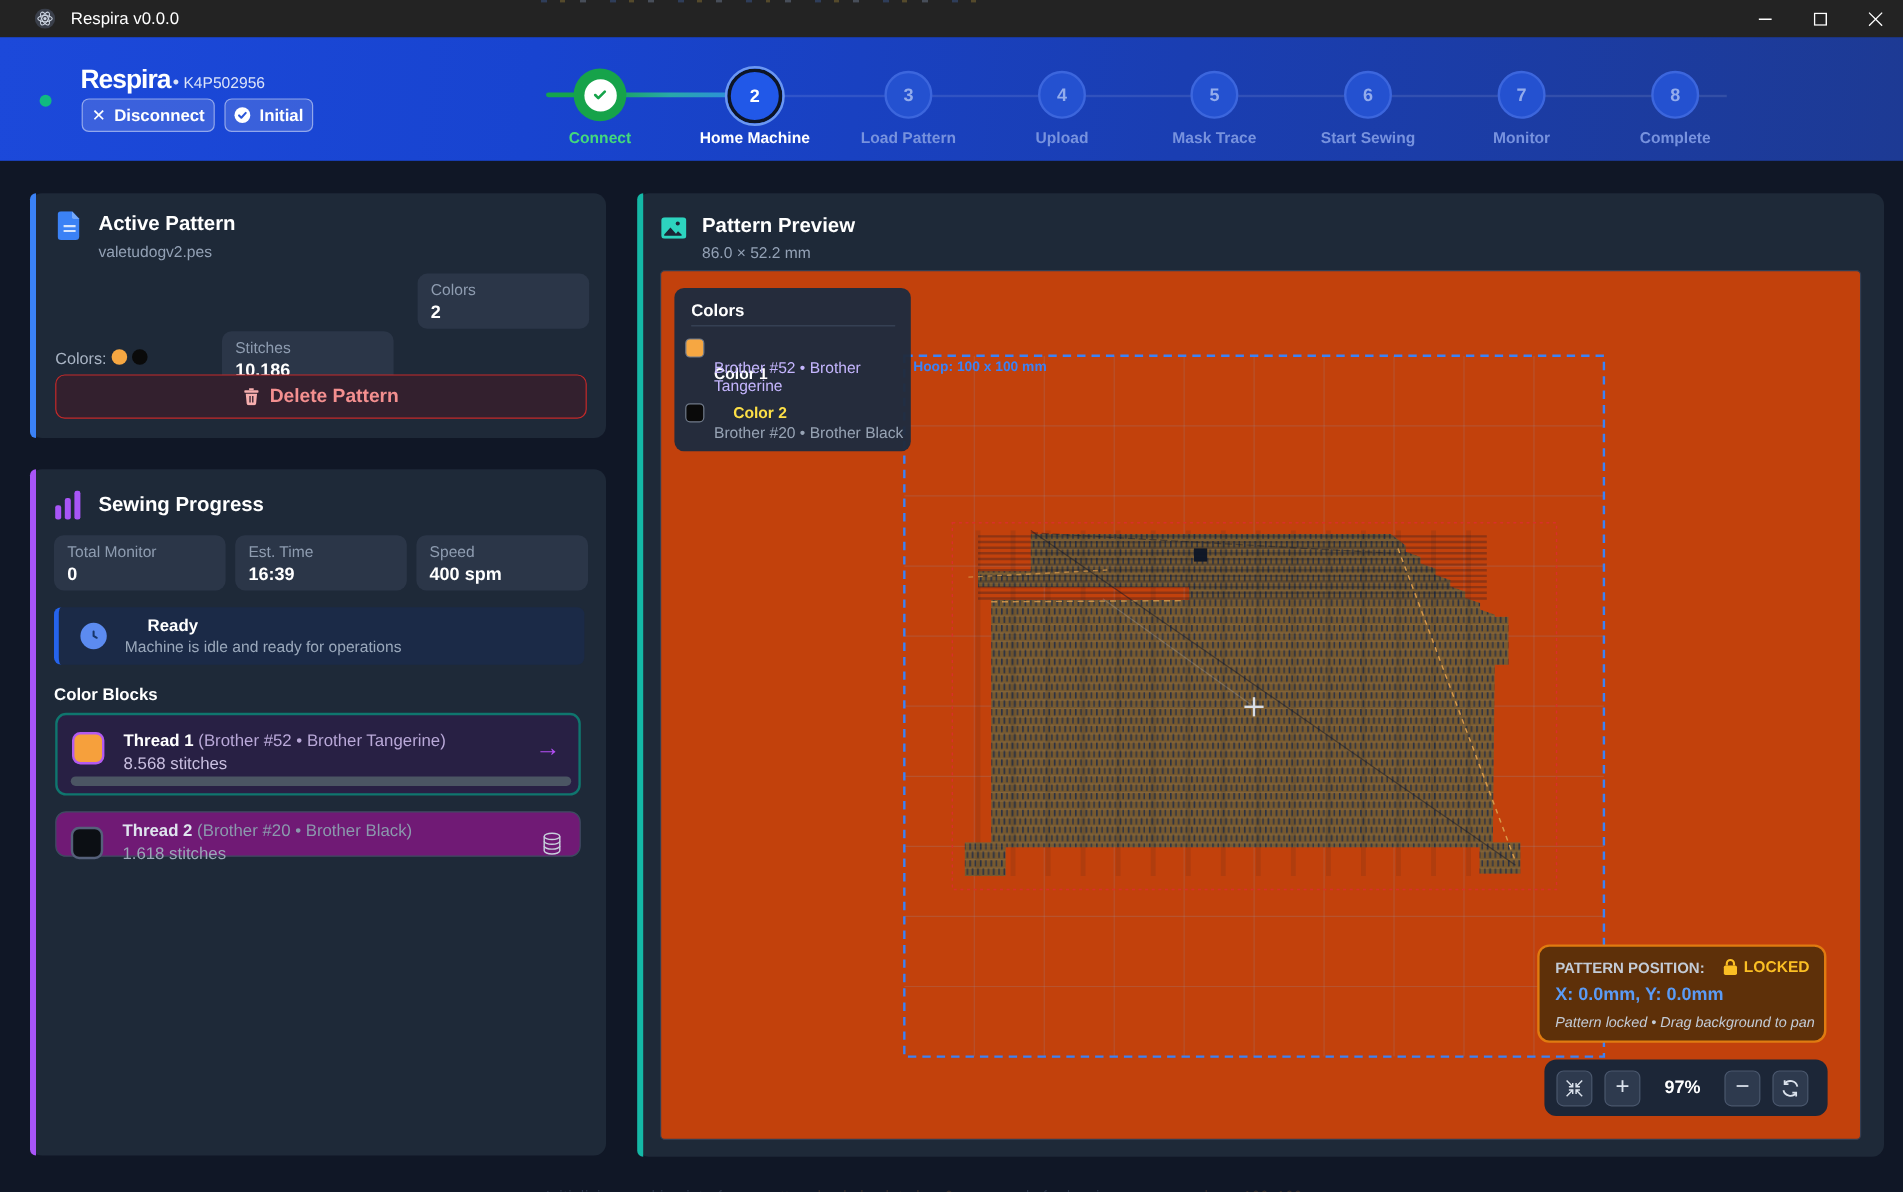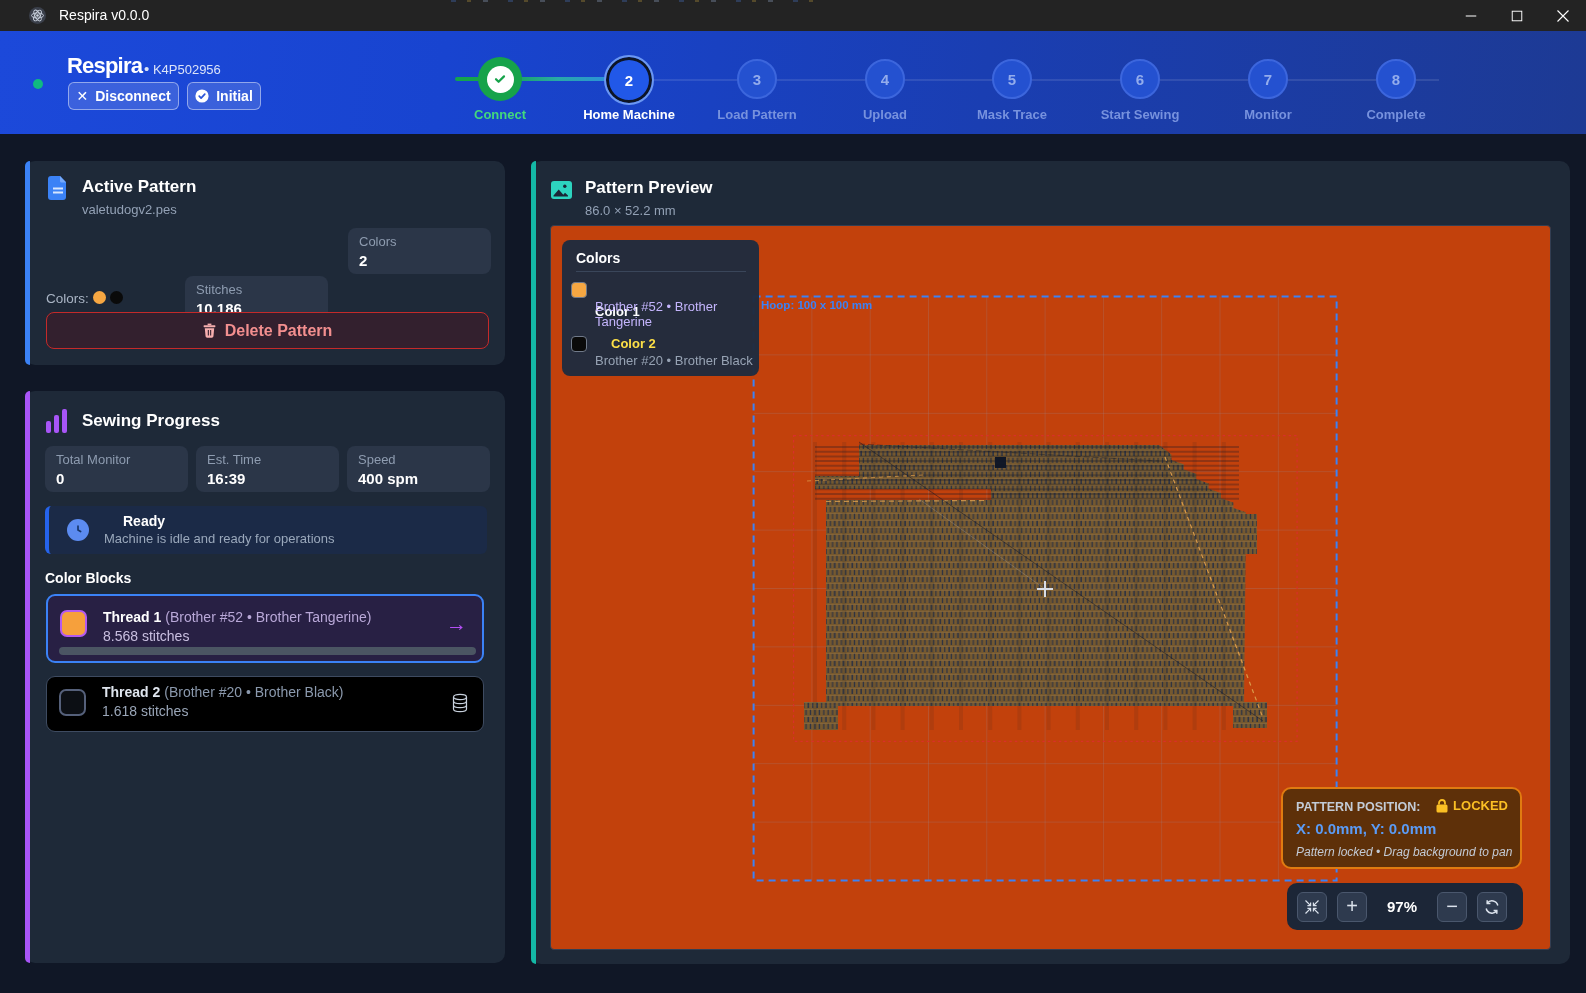--- a/index.html
+++ b/index.html
@@ -168,29 +168,29 @@
     <div class="abs" style="left:18px;top:13px;width:22px;height:22px;border-radius:50%;background:#5c8bf0;display:flex;align-items:center;justify-content:center">
       <svg width="14" height="14" viewBox="0 0 14 14">
           <path d="M7 3.2v3.8l2.6 1.5" stroke="#17366b" stroke-width="1.7" fill="none" stroke-linecap="round"></path>
         </svg>
     </div>
     <div class="abs" style="left:55px;top:7px;color:#fff;font-size:14px;font-weight:bold;margin-left:19px;">Ready</div>
     <div class="abs" style="left:55px;top:25px;color:#9aa8bb;font-size:13px;">Machine is idle and ready for operations</div>
   </div>
   <div class="abs" style="left:20px;top:179px;color:#fff;font-size:14px;font-weight:bold;">Color Blocks</div>
 
-  <div class="thread" style="top:203px;height:69px;background:#282044;border:2px solid #3b82f6;">
+  <div class="thread" style="top:203px;height:69px;background:#282044;border:2px solid #0f766e;">
     <div class="sw" style="background:#f6a03c;border:2px solid #b35af0;"></div>
     <div class="abs" style="left:55px;top:13px;font-size:14px;"><span style="color:#fff;font-weight:bold;">Thread 1</span> <span style="color:#b9a8d8;">(Brother #52 • Brother Tangerine)</span></div>
     <div class="abs" style="left:55px;top:32px;color:#c9bfe0;font-size:14px;">8.568 stitches</div>
     <div class="abs" style="right:15px;top:16px;color:#b44ff5;font-size:21px;">→</div>
     <div class="abs" style="left:11px;top:51px;width:417px;height:8px;border-radius:4px;background:#4b5563;"></div>
   </div>
 
-  <div class="thread" style="top:285px;height:56px;background:#000000;border:1px solid #3e4b61;">
+  <div class="thread" style="top:285px;height:38px;background:#701a75;border:1px solid #3e4b61;">
     <div class="sw" style="top:12px;background:#0c0f14;border:2px solid #55607a;"></div>
     <div class="abs" style="left:55px;top:7px;font-size:14px;"><span style="color:#dfe5ee;font-weight:bold;">Thread 2</span> <span style="color:#8b99ad;">(Brother #20 • Brother Black)</span></div>
     <div class="abs" style="left:55px;top:26px;color:#9aa6b8;font-size:14px;">1.618 stitches</div>
     <div class="abs" style="right:14px;top:16px;">
       <svg width="18" height="20" viewBox="0 0 18 20">
           <g fill="none" stroke="#c7d0dc" stroke-width="1.2">
             <ellipse cx="9" cy="4" rx="6.5" ry="2.6"></ellipse>
             <path d="M2.5 4v4c0 1.45 2.9 2.6 6.5 2.6s6.5-1.15 6.5-2.6V4"></path>
             <path d="M2.5 8v4c0 1.45 2.9 2.6 6.5 2.6s6.5-1.15 6.5-2.6V8"></path>
             <path d="M2.5 12v4c0 1.45 2.9 2.6 6.5 2.6s6.5-1.15 6.5-2.6v-4"></path>

